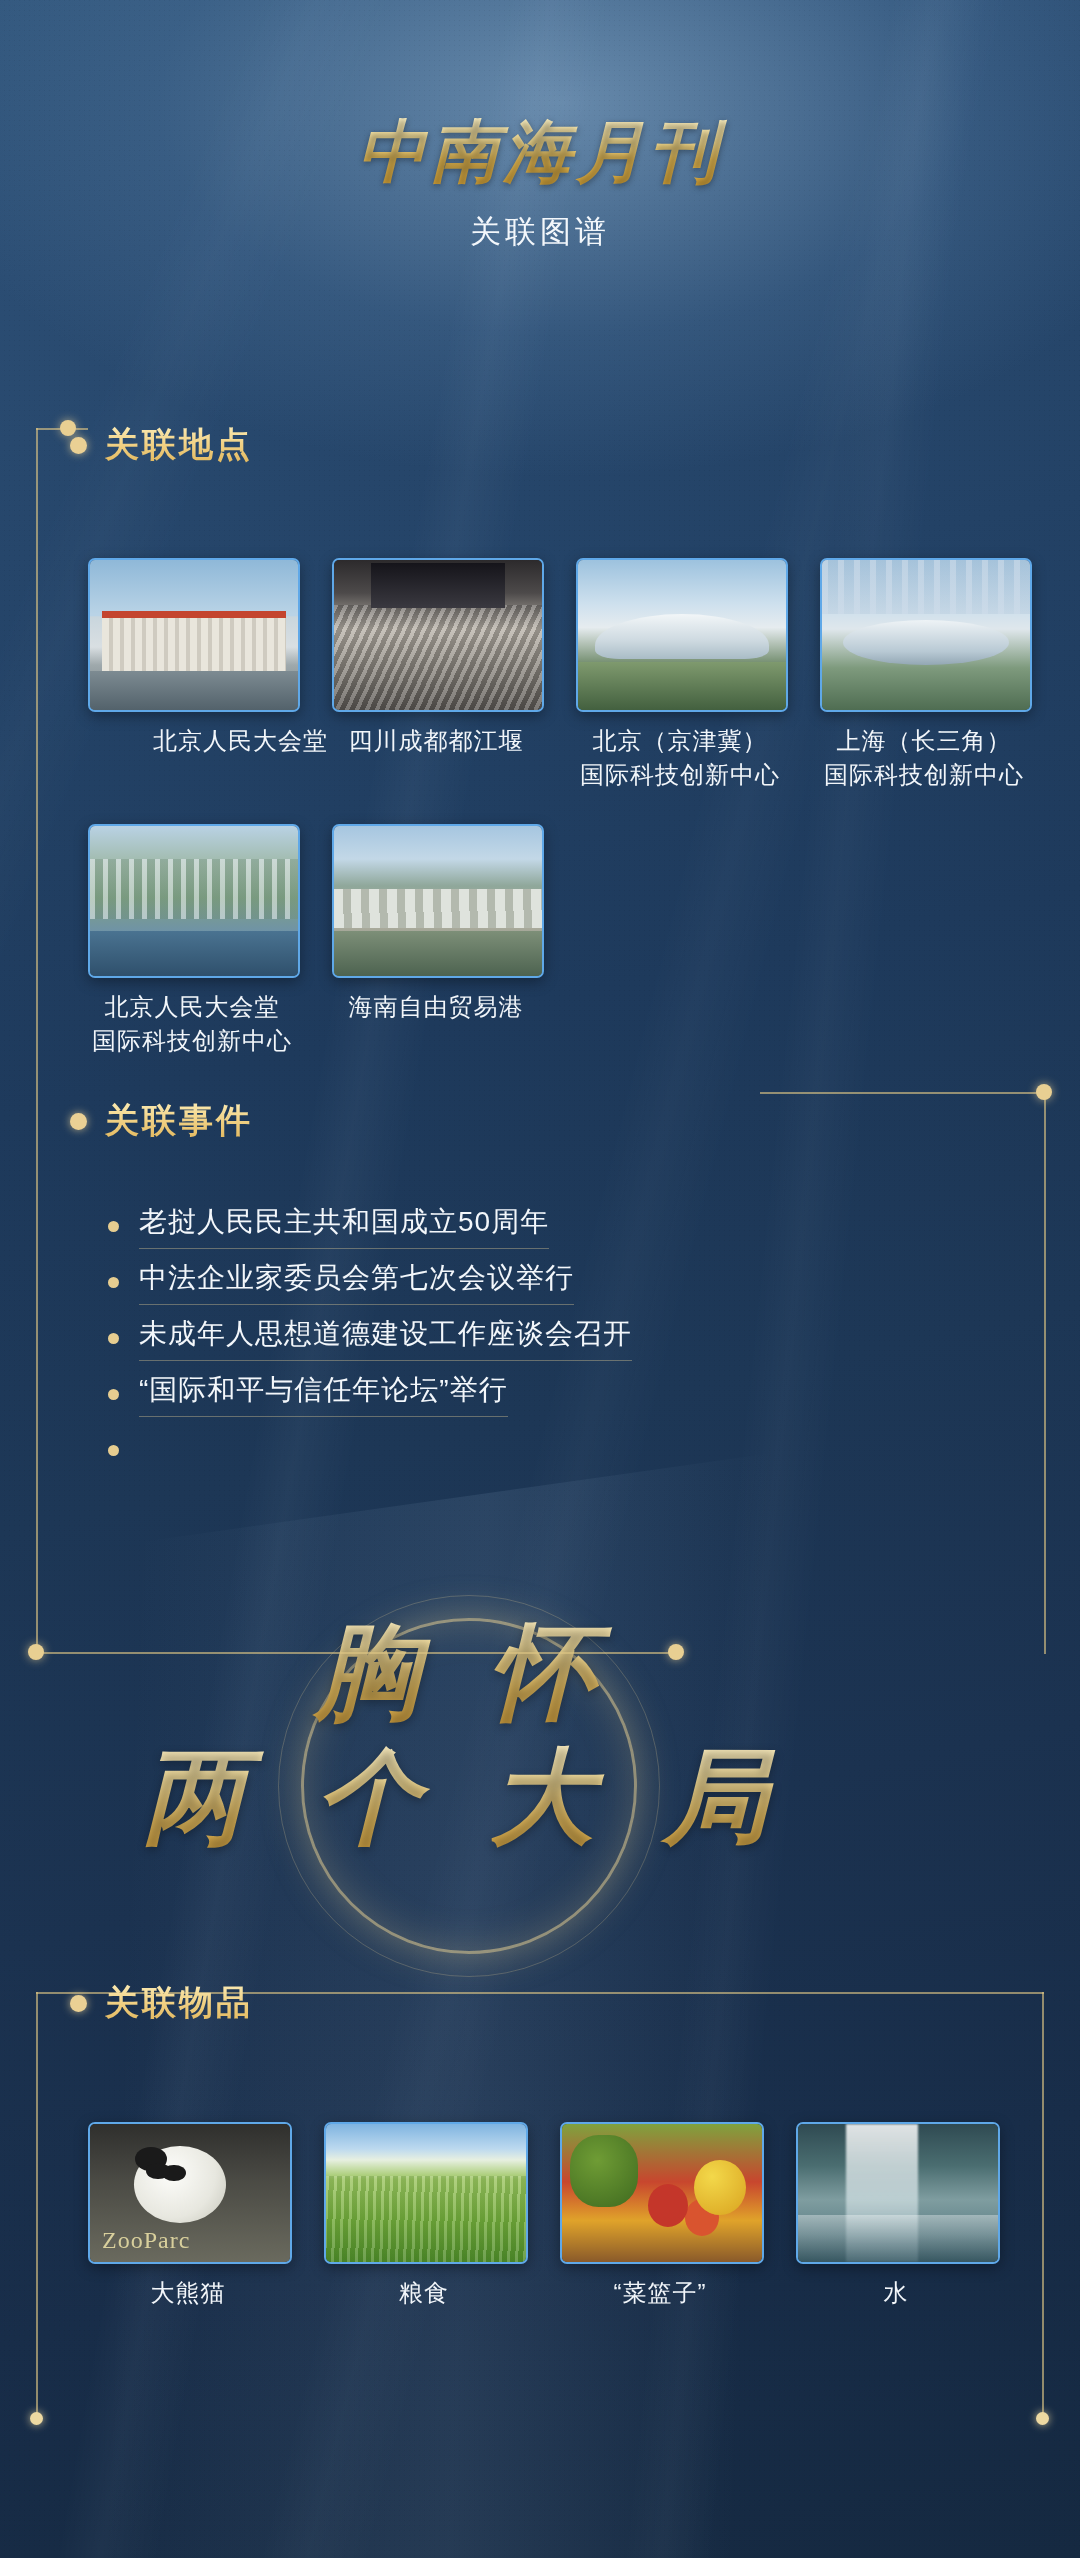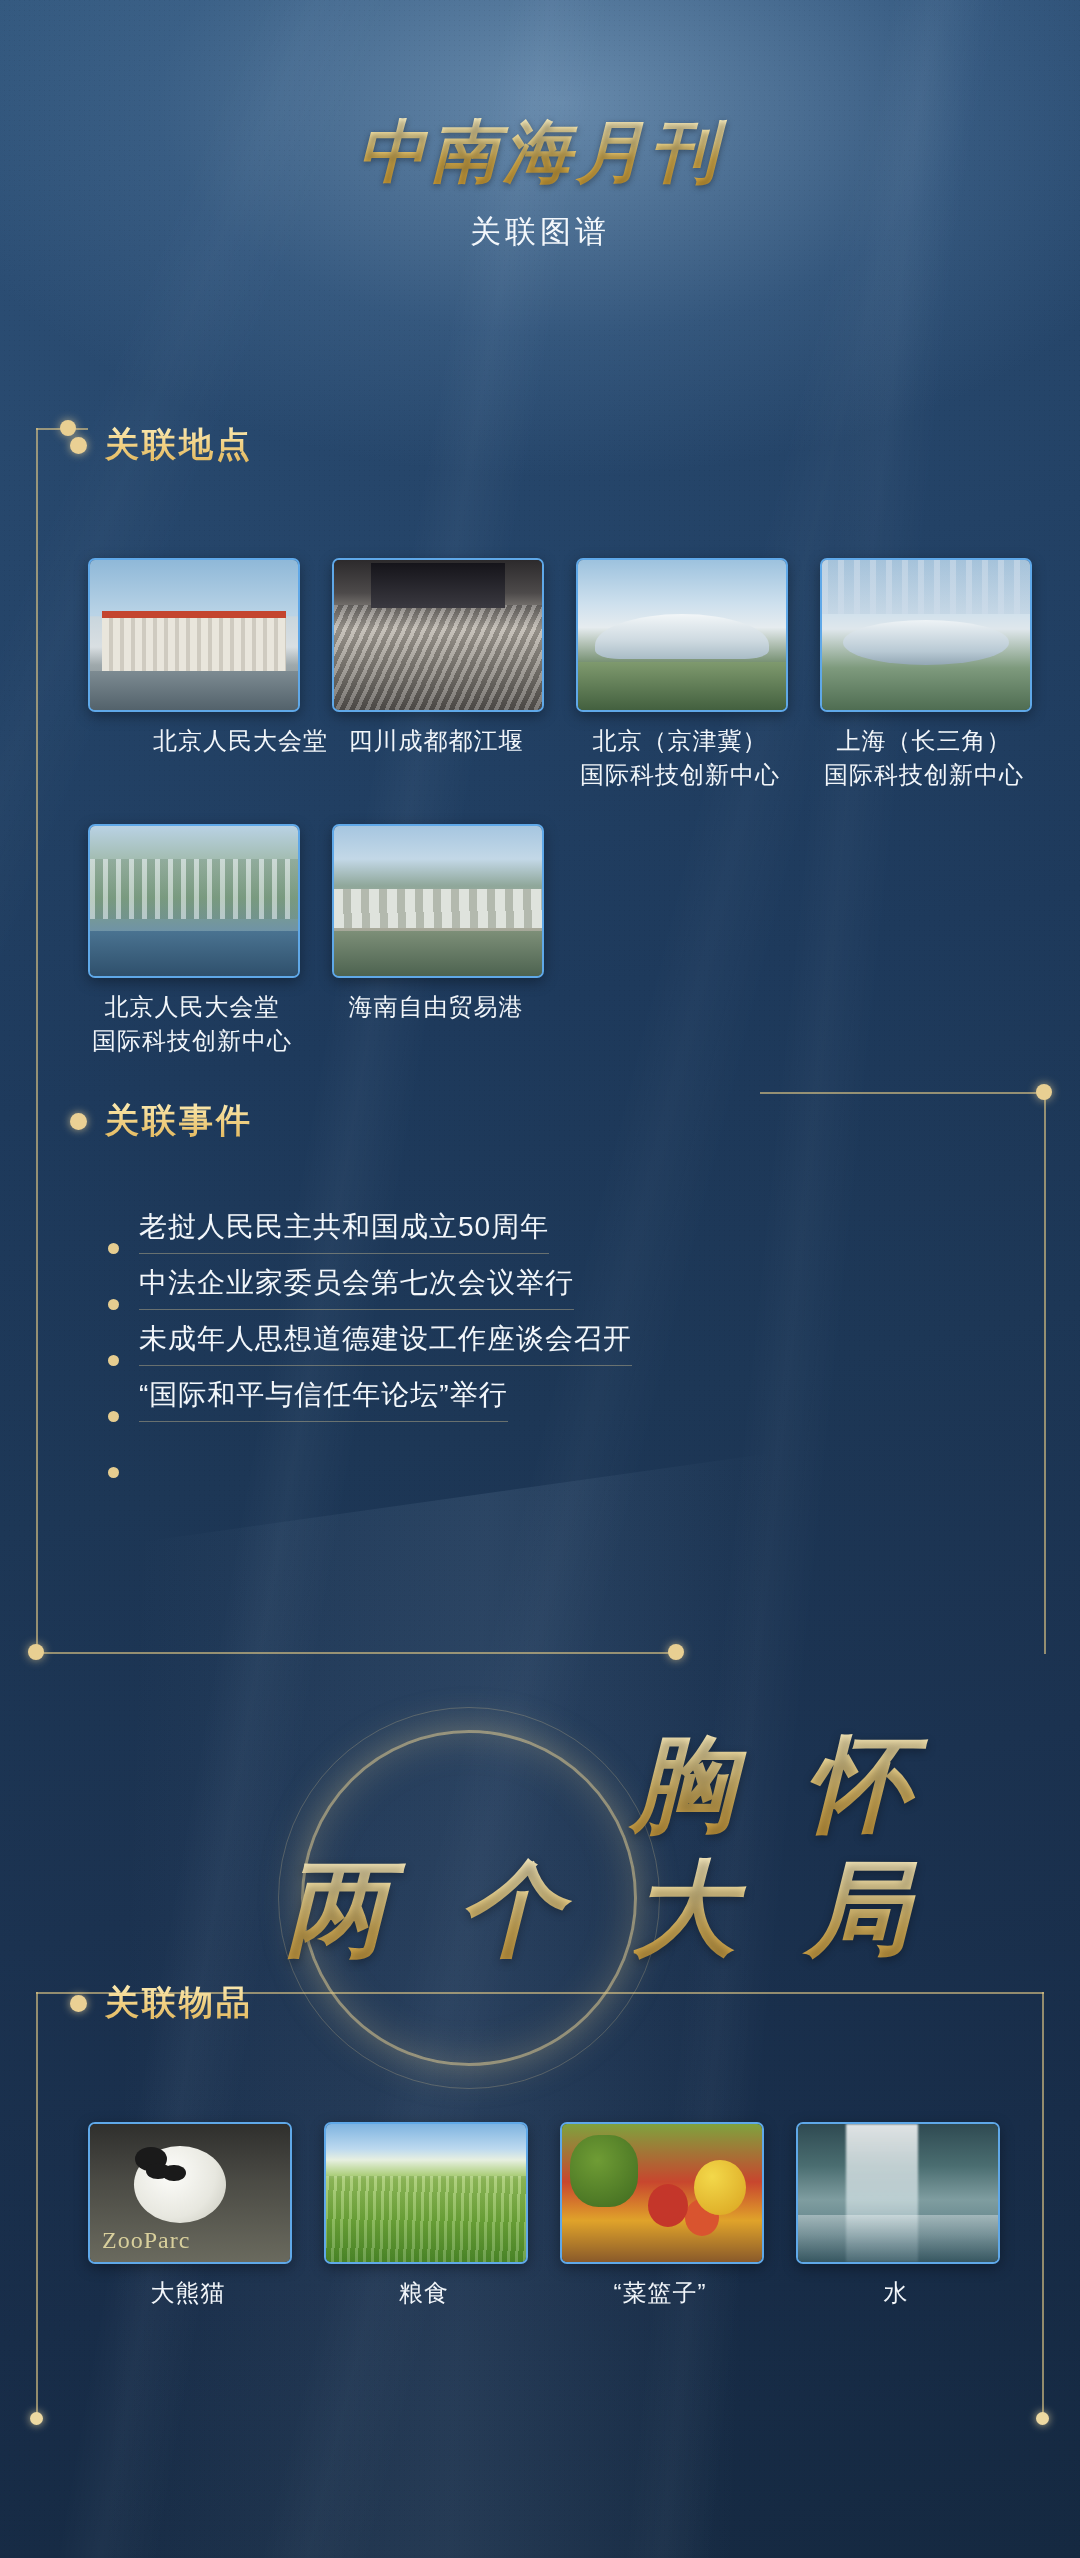--- a/index.html
+++ b/index.html
@@ -346,21 +346,21 @@
 
   
   .events {
     position: absolute;
     left: 108px;
     top: 1198px;
     width: 640px;
   }
   .event-row {
     display: flex;
-    align-items: flex-end;
+    align-items: center;
     gap: 20px;
     height: 56px;
   }
   .event-row .edot {
     width: 11px;
     height: 11px;
     border-radius: 50%;
     background: #e6cd90;
     flex: none;
   }
@@ -369,24 +369,24 @@
     letter-spacing: 1px;
     color: #f3f7fb;
     border-bottom: 1px solid rgba(226,205,150,0.38);
     padding-bottom: 7px;
   }
 
   
   .calli {
     position: absolute;
     left: 0;
-    top: 1708px;
+    top: 1596px;
     width: 932px;
     height: 370px;
-    text-align: right;
+    text-align: center;
   }
   .halo {
     position: absolute;
     left: 50%;
     top: 22px;
     width: 330px;
     height: 330px;
     margin-left: -165px;
     border-radius: 50%;
     border: 3px solid rgba(240,215,150,0.55);

